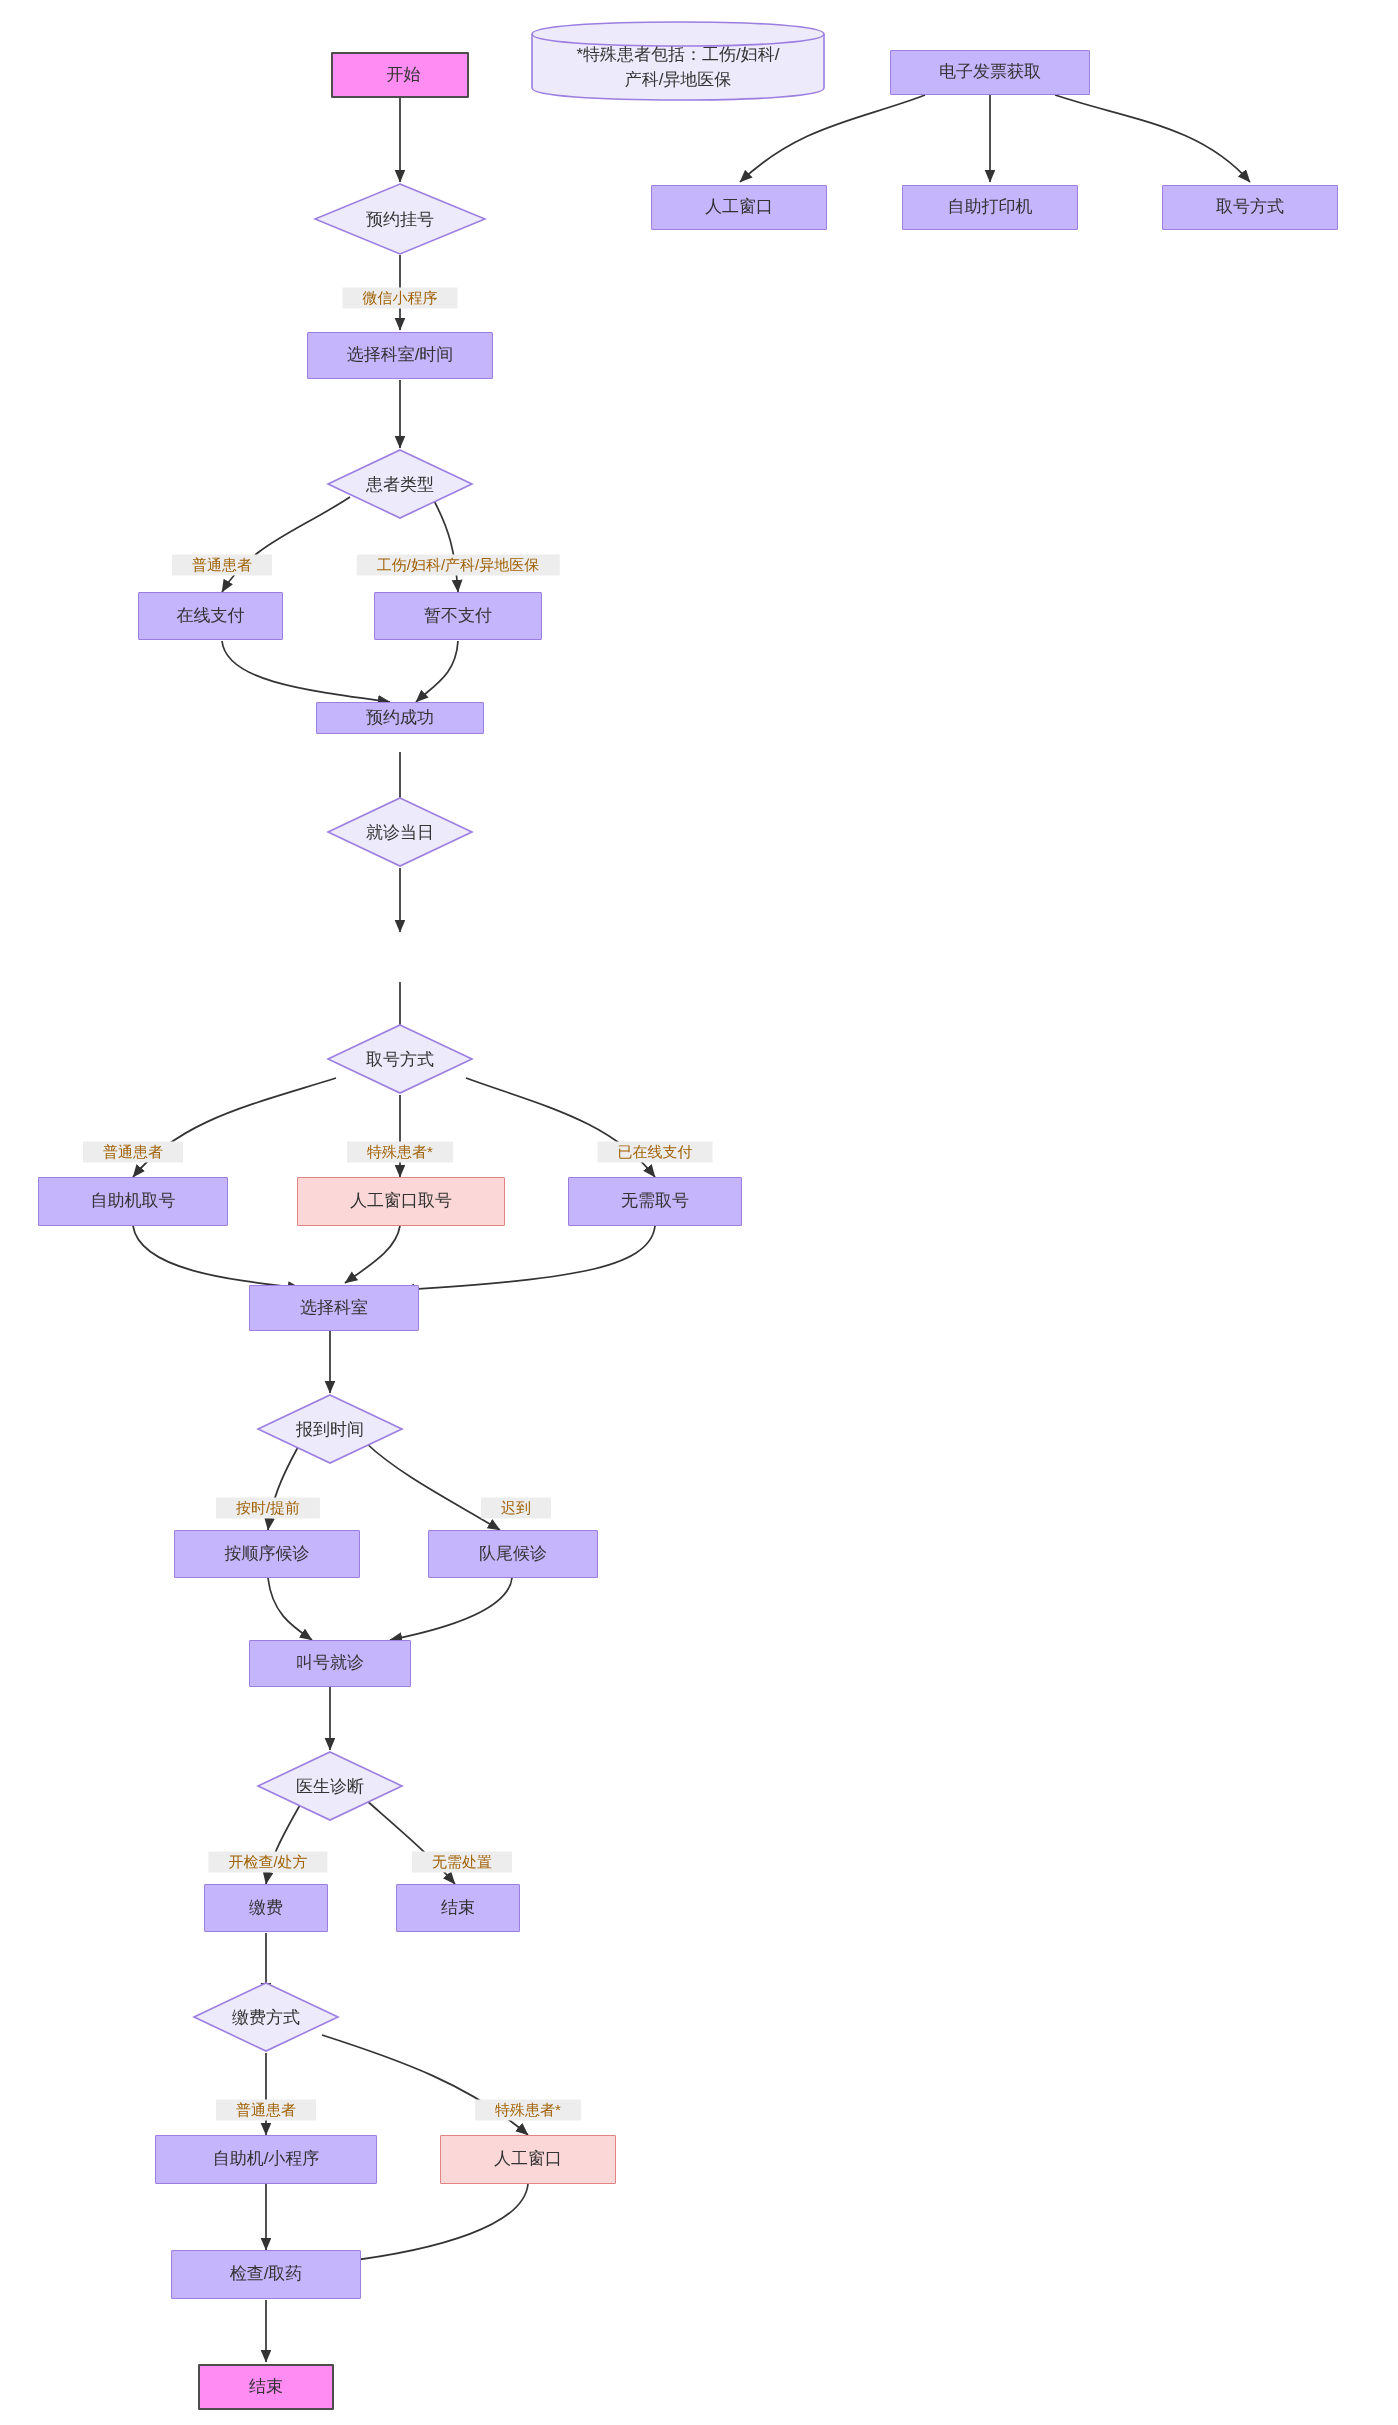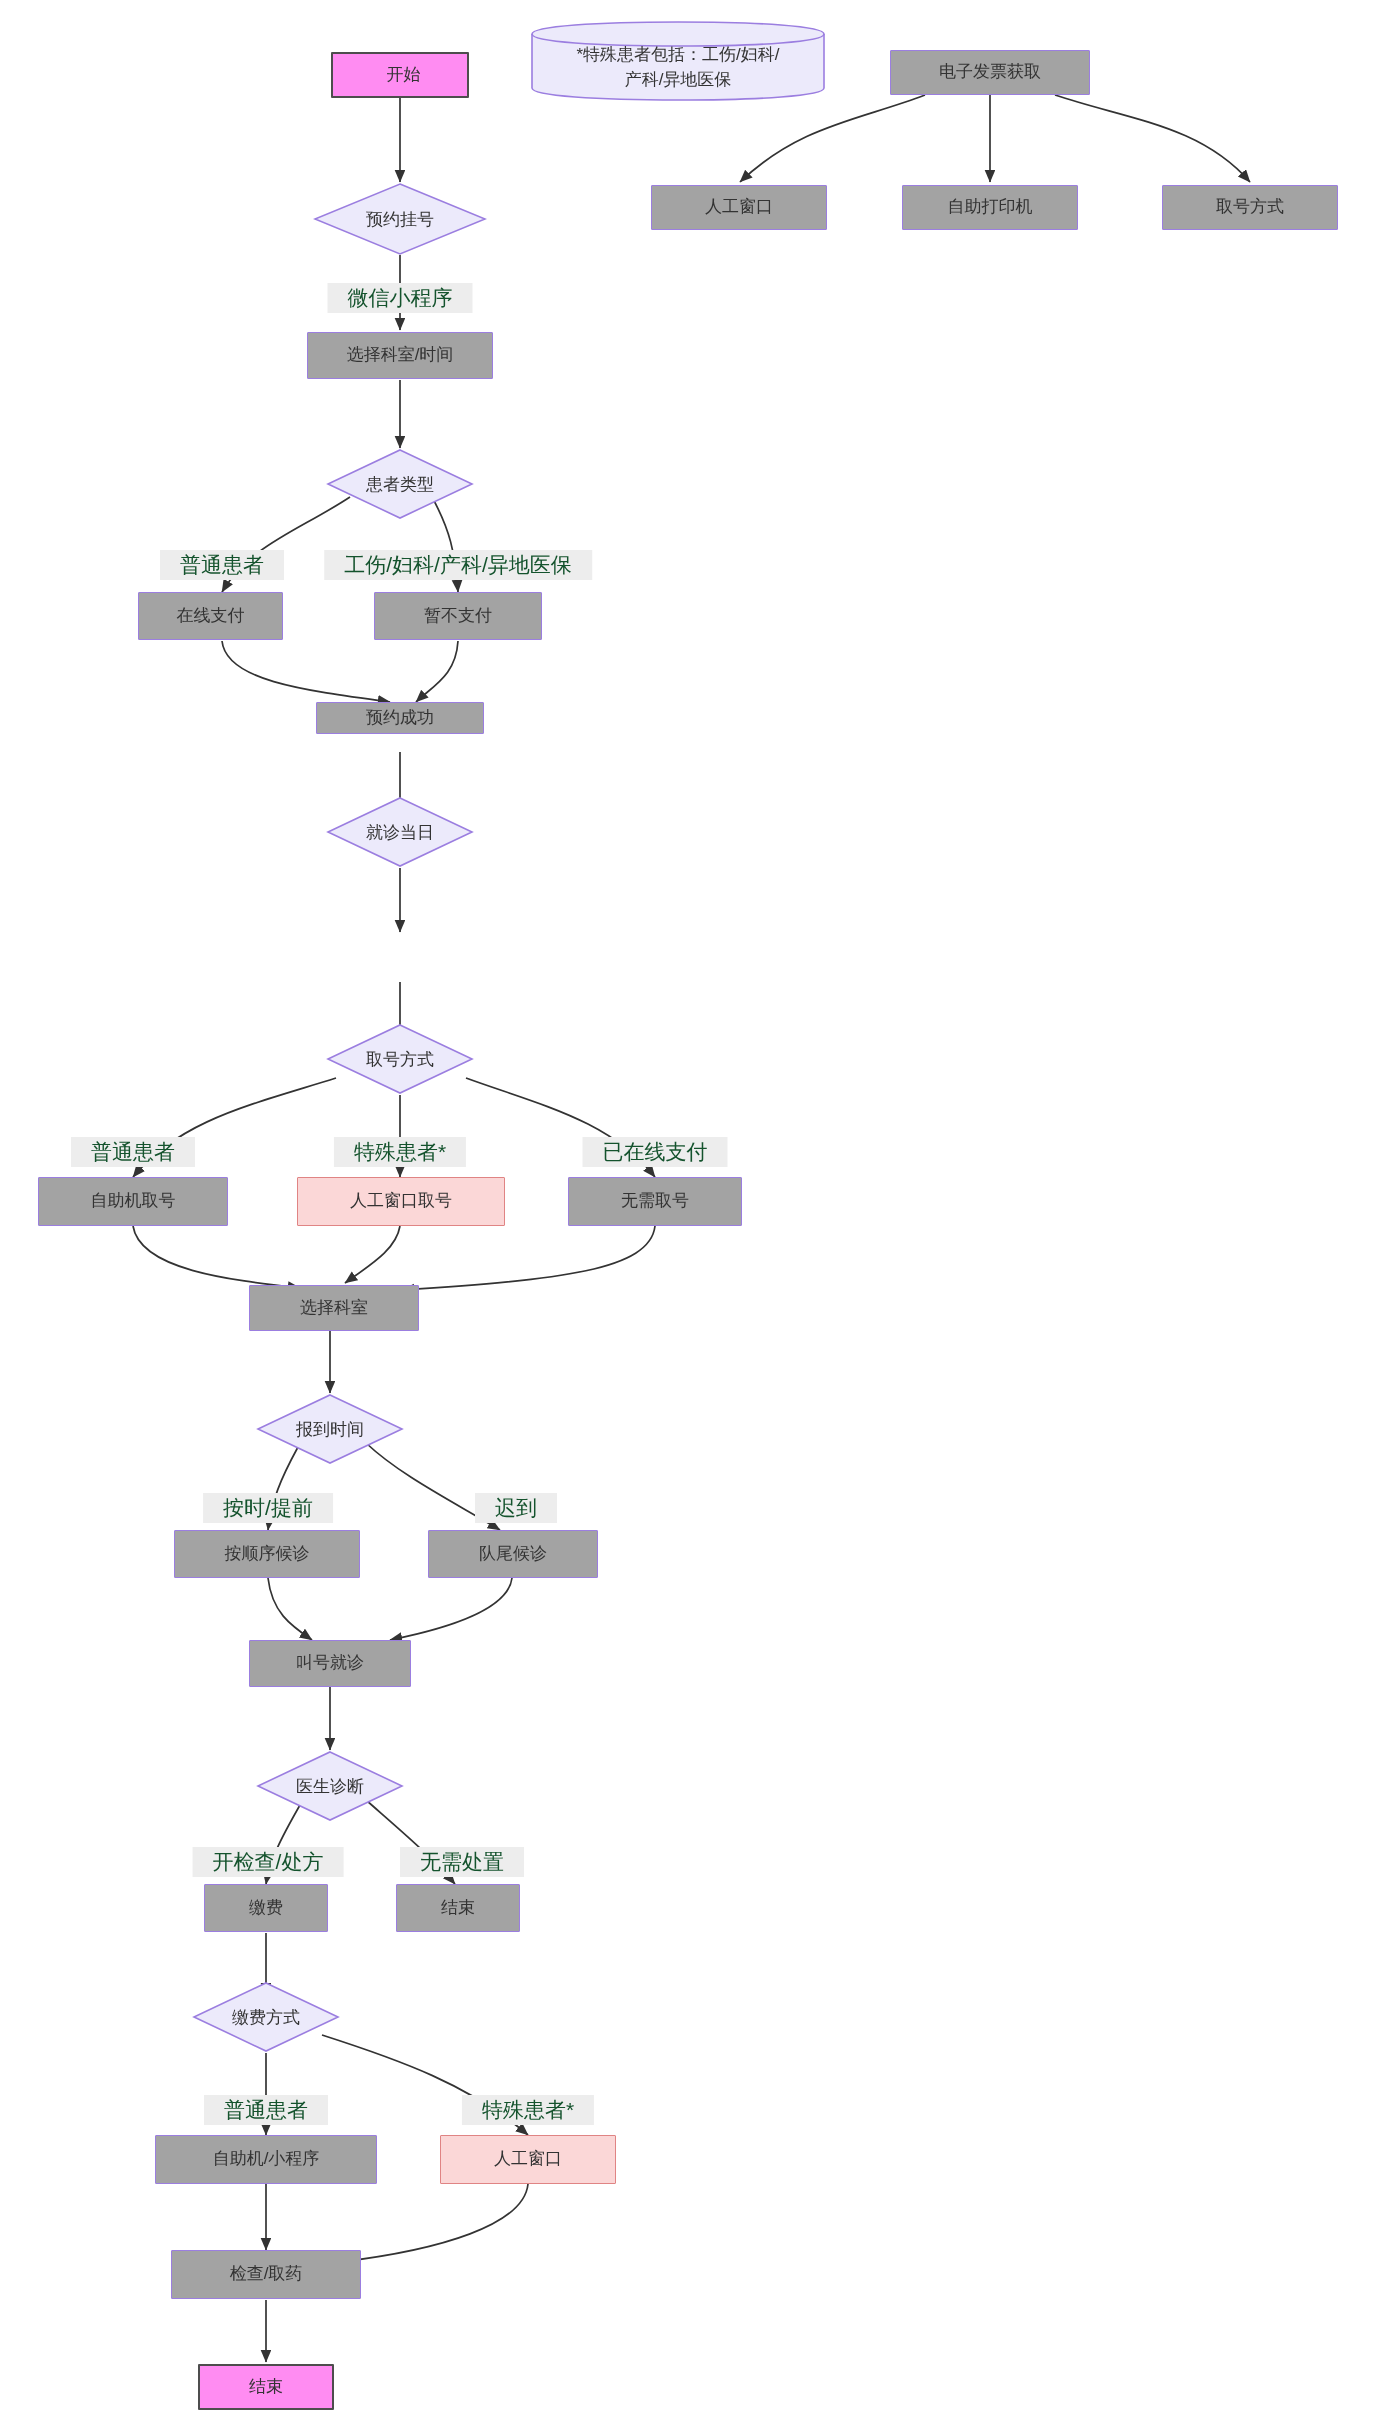--- a/index.html
+++ b/index.html
@@ -1,32 +1,32 @@
 <!DOCTYPE html>
 <html><head>
 <meta charset="utf-8">
 <style>
   html,body{margin:0;padding:0;background:#ffffff;}
   body{font-family:"Liberation Sans","DejaVu Sans",sans-serif;}
   #canvas{position:relative;width:1398px;height:2425px;background:#fff;overflow:hidden;}
   svg#wires{position:absolute;left:0;top:0;width:1398px;height:2425px;pointer-events:none;}
   .node{position:absolute;box-sizing:border-box;display:flex;align-items:center;justify-content:center;
         text-align:center;color:#333333;font-size:17px;line-height:1.35;}
-  .rect{background:#a3a3a3;border:1.6px solid #9B7EE0;border-radius:1px;}
+  .rect{background:#c4b5fd;border:1.6px solid #9B7EE0;border-radius:1px;}
   .rect.term{background:#FF8CF2;border:2px solid #4d4d4d;}
   .rect.alert{background:#FBD7D7;border:1.6px solid #E08484;}
   .diamond-wrap{position:absolute;}
   .diamond-wrap .dlabel{position:absolute;left:0;top:0;width:100%;height:100%;
         display:flex;align-items:center;justify-content:center;color:#333;font-size:17px;
         text-align:center;}
   .cyl{position:absolute;}
   .cyl .ctext{position:absolute;left:0;top:0;width:100%;height:100%;display:flex;
         align-items:center;justify-content:center;text-align:center;font-size:17px;color:#333;
         padding:0 14px;box-sizing:border-box;line-height:1.45;}
-  .elabel{position:absolute;background:#EDEDED;color:#14532d;font-size:21px;padding:1px 20px;
+  .elabel{position:absolute;background:#EDEDED;color:#a16207;font-size:15px;padding:1px 20px;
         white-space:nowrap;transform:translate(-50%,-50%);}
 </style>
 </head>
 <body>
 
 <div id="canvas">
 
   <svg id="wires" viewBox="0 0 1398 2425">
     <defs>
       <marker id="ah" markerWidth="9" markerHeight="9" refX="7.2" refY="3.2" orient="auto" markerUnits="strokeWidth">

